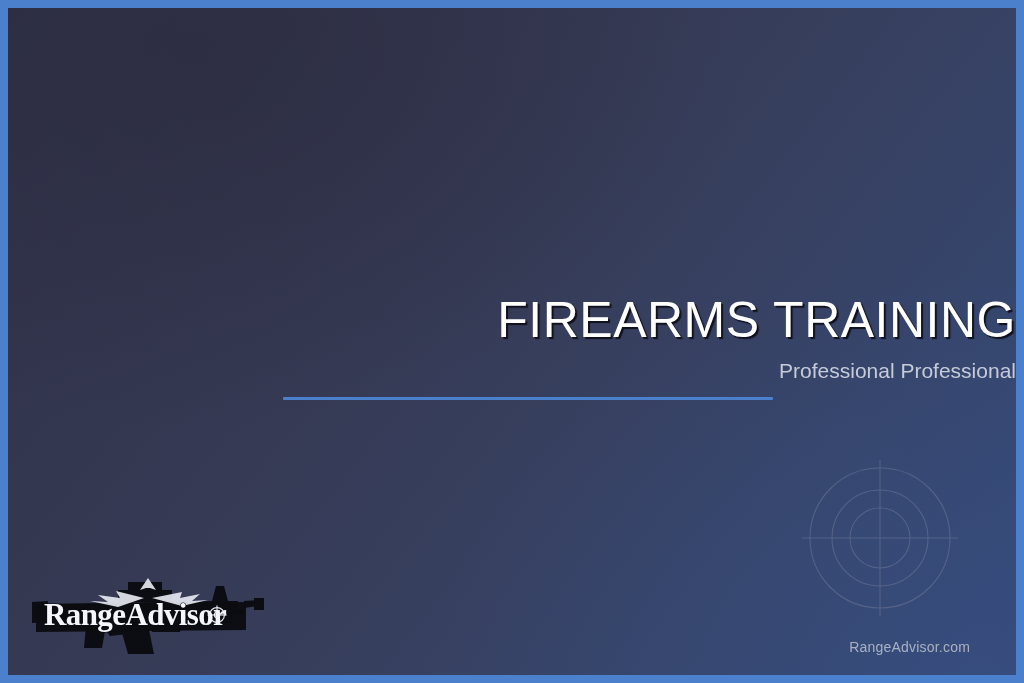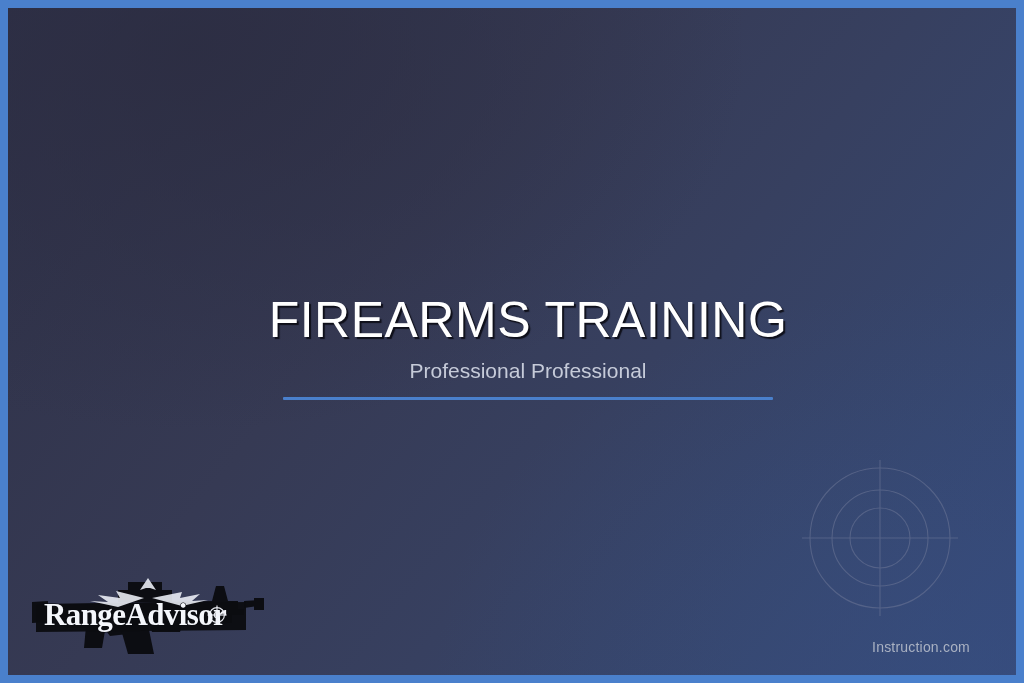--- a/index.html
+++ b/index.html
@@ -59,21 +59,21 @@
     opacity: 0.95;
     pointer-events: none;
   }
 
   
   #title-block {
     position: absolute;
     left: 0;
     right: 0;
     top: 286px;
-    text-align: center;
+    text-align: right;
     padding-left: 32px;
   }
   #slide-title {
     font-size: 50px;
     font-weight: normal;
     letter-spacing: 0.5px;
     color: #ffffff;
     line-height: 1.06;
     margin: 0;
     text-shadow: 2px 2px 1px rgba(10,10,18,0.88);
@@ -176,15 +176,15 @@
     <text x="12" y="57" font-family="'Liberation Serif', serif" font-size="31" font-weight="bold" fill="#f4f6fb" stroke="#0a0b10" stroke-width="1.2" paint-order="stroke fill" letter-spacing="-0.6">RangeAdvisor</text>
 
     <g fill="none" stroke="#f0f2f8" stroke-width="1.2" opacity="0.95">
       <circle cx="185" cy="47" r="7.4"></circle>
       <circle cx="185" cy="47" r="2.6"></circle>
       <line x1="175.5" y1="47" x2="194.5" y2="47"></line>
       <line x1="185" y1="37.5" x2="185" y2="56.5"></line>
     </g>
   </svg>
 
-  <div id="footer-text">Instruction.com</div>
+  <div id="footer-text">RangeAdvisor.com</div>
 
 </div>
 
 </body></html>

